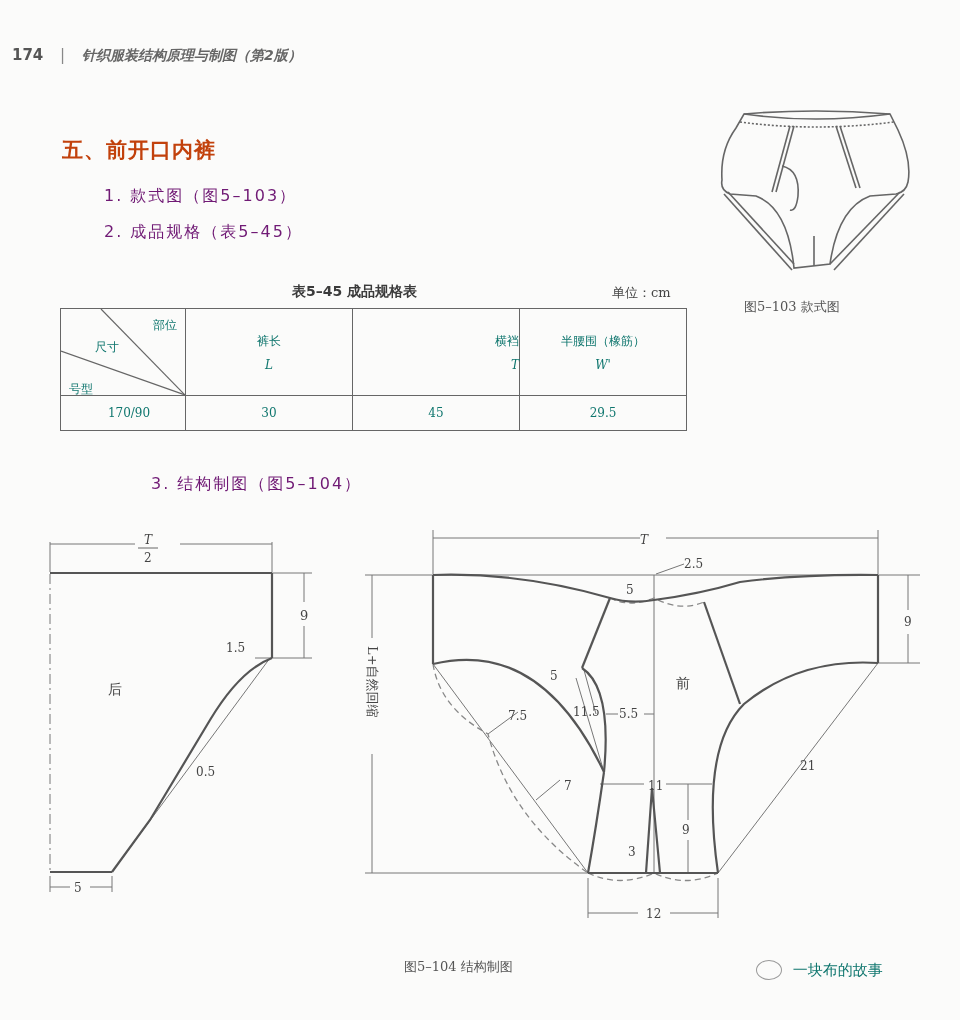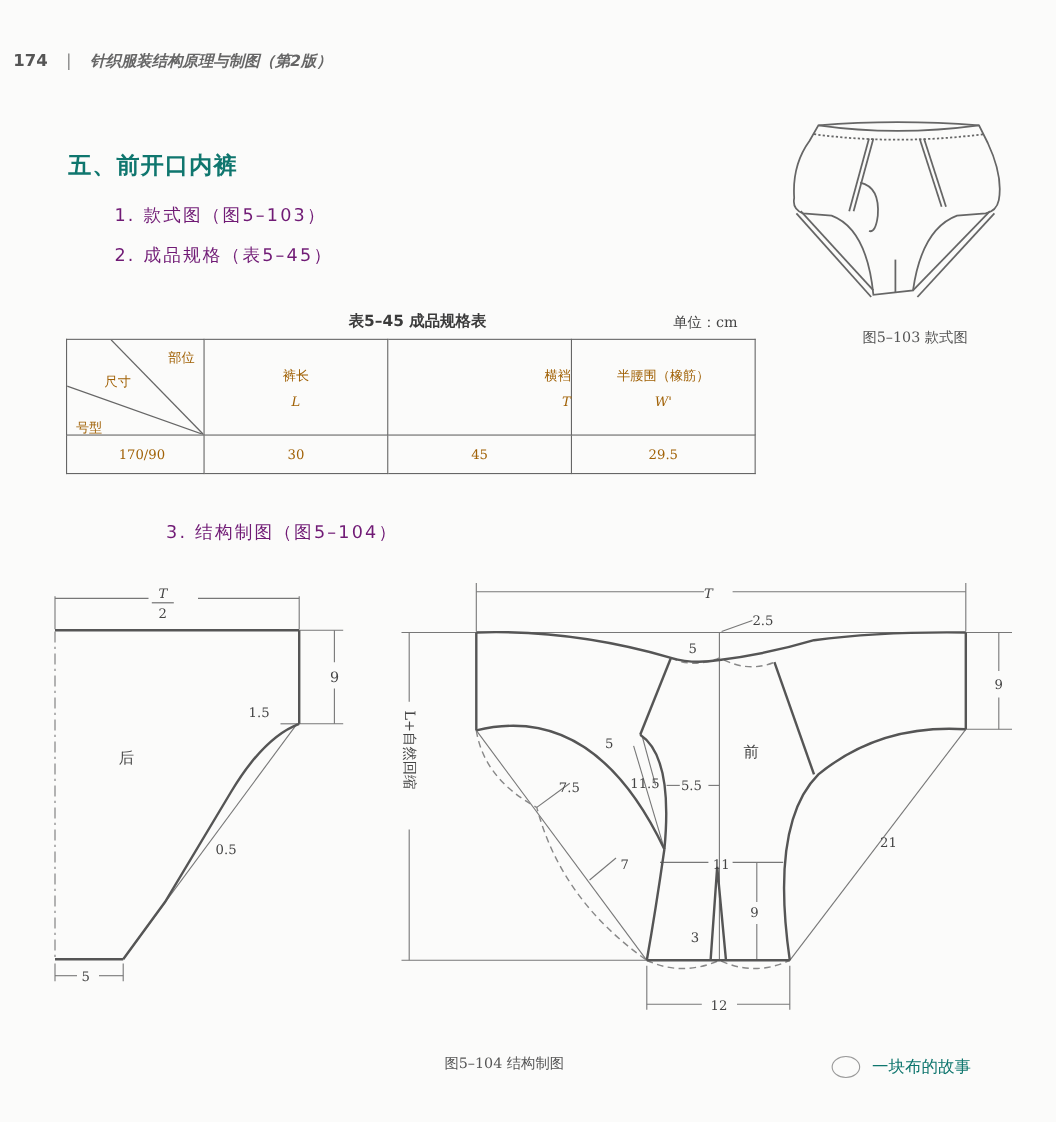--- a/index.html
+++ b/index.html
@@ -2,25 +2,25 @@
 <html><head>
 <meta charset="utf-8">
 <style>
   html,body{margin:0;padding:0;background:#fbfbfa;}
   body{width:960px;height:1020px;position:relative;overflow:hidden;font-family:"DejaVu Sans",sans-serif;color:#3a3a3a;}
   .abs{position:absolute;}
   .running-head{left:12px;top:46px;font-size:15px;color:#555;white-space:nowrap;}
   .running-head .pg{font-weight:bold;}
   .running-head .sep{margin:0 12px;color:#888;}
   .running-head .book{font-style:italic;font-weight:bold;color:#666;font-size:14px;}
-  .h-section{left:62px;top:136px;font-size:21px;font-weight:bold;color:#0f766e;letter-spacing:1px;}
+  .h-section{left:62px;top:136px;font-size:21px;font-weight:bold;color:#c2410c;letter-spacing:1px;}
   .item{font-size:16px;color:#701a75;letter-spacing:2px;white-space:nowrap;}
-  .tcaption{left:292px;top:283px;font-size:14px;font-weight:bold;color:#3b3b3b;margin-left:25px;}
+  .tcaption{left:292px;top:283px;font-size:14px;font-weight:bold;color:#3b3b3b;}
   .unit{left:612px;top:284px;font-family:"DejaVu Serif",serif;font-size:13px;color:#444;}
-  table.spec{position:absolute;left:60px;top:308px;border-collapse:collapse;font-family:"DejaVu Serif",serif;font-size:12px;color:#a16207;}
+  table.spec{position:absolute;left:60px;top:308px;border-collapse:collapse;font-family:"DejaVu Serif",serif;font-size:12px;color:#0f766e;}
   table.spec td{border:1.6px solid #666;text-align:center;padding:0;}
   .cap-fig{font-family:"DejaVu Serif",serif;font-size:13px;color:#555;white-space:nowrap;}
   .italic{font-style:italic;}
   .watermark{left:756px;top:960px;font-size:15px;color:#0f766e;white-space:nowrap;}
   svg text{font-family:"DejaVu Serif",serif;fill:#444;}
 </style>
 </head>
 <body>
 
 <div class="abs running-head">
@@ -81,21 +81,21 @@
     <path d="M136 26 L156 88"></path>
     <path d="M140 26 L160 88"></path>
     <path d="M82 66 Q100 70 98 96 Q96 112 90 110"></path>
     <path d="M24 94 L92 170"></path>
     <path d="M28 92 L94 164"></path>
     <path d="M204 94 L134 170"></path>
     <path d="M200 92 L130 164"></path>
     <path d="M114 136 L114 166"></path>
   </g>
 </svg>
-<div class="abs cap-fig" style="left:744px;top:298px;margin-left:40px;">图5–103   款式图</div>
+<div class="abs cap-fig" style="left:744px;top:298px;">图5–103   款式图</div>
 
 <svg class="abs" style="left:40px;top:530px;" width="300" height="380">
   <g fill="none" stroke="#777" stroke-width="1">
 
     <line x1="10" y1="12" x2="10" y2="42"></line>
     <line x1="232" y1="12" x2="232" y2="42"></line>
     <line x1="10" y1="14" x2="95" y2="14"></line>
     <line x1="140" y1="14" x2="232" y2="14"></line>
 
     <line x1="232" y1="43" x2="272" y2="43"></line>

